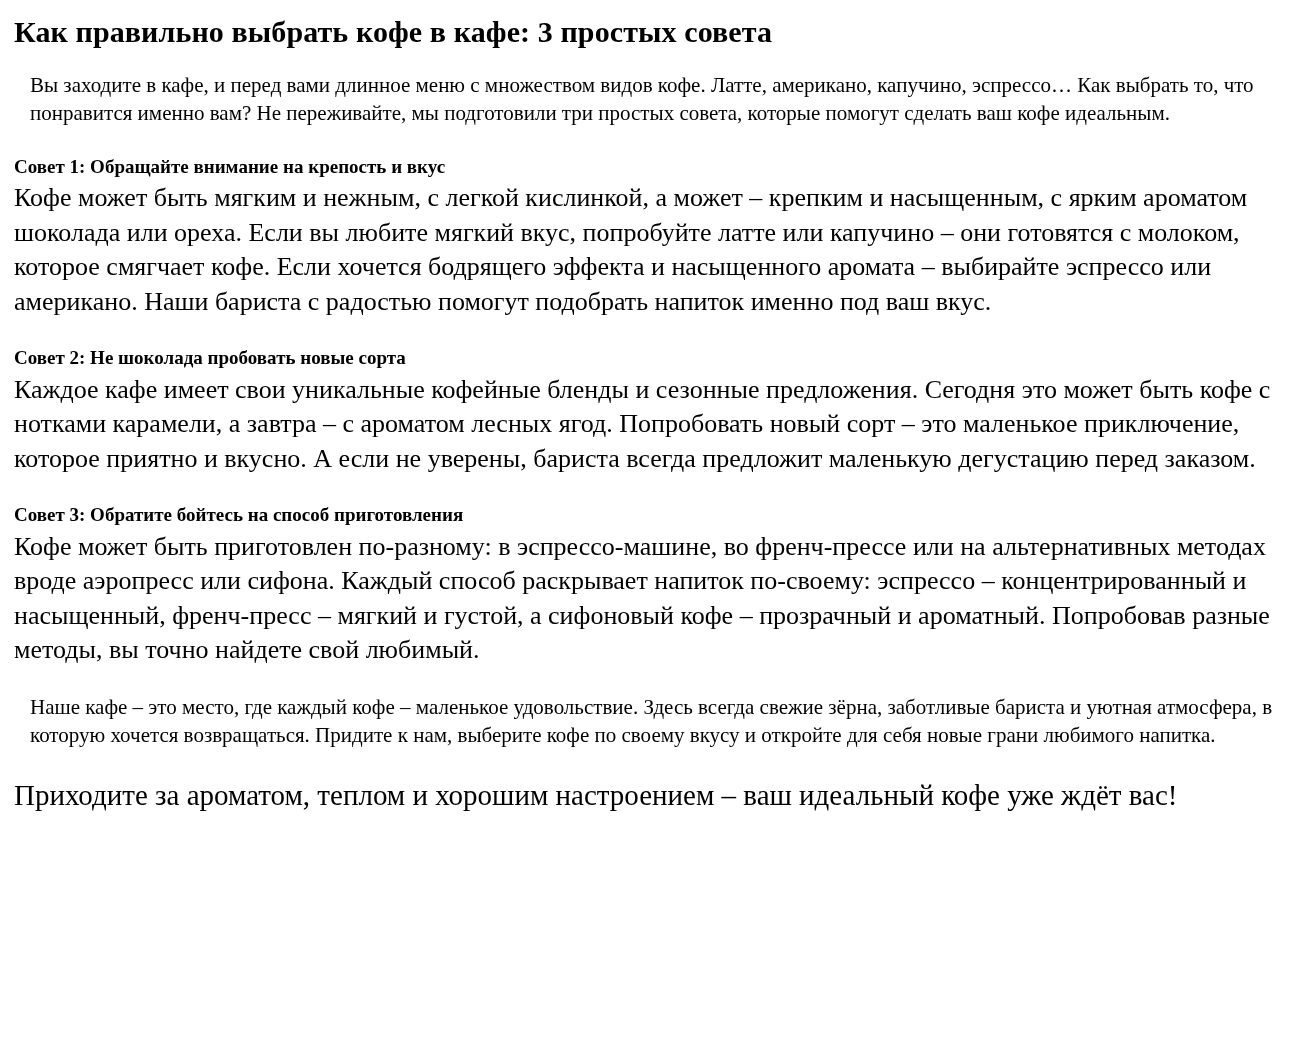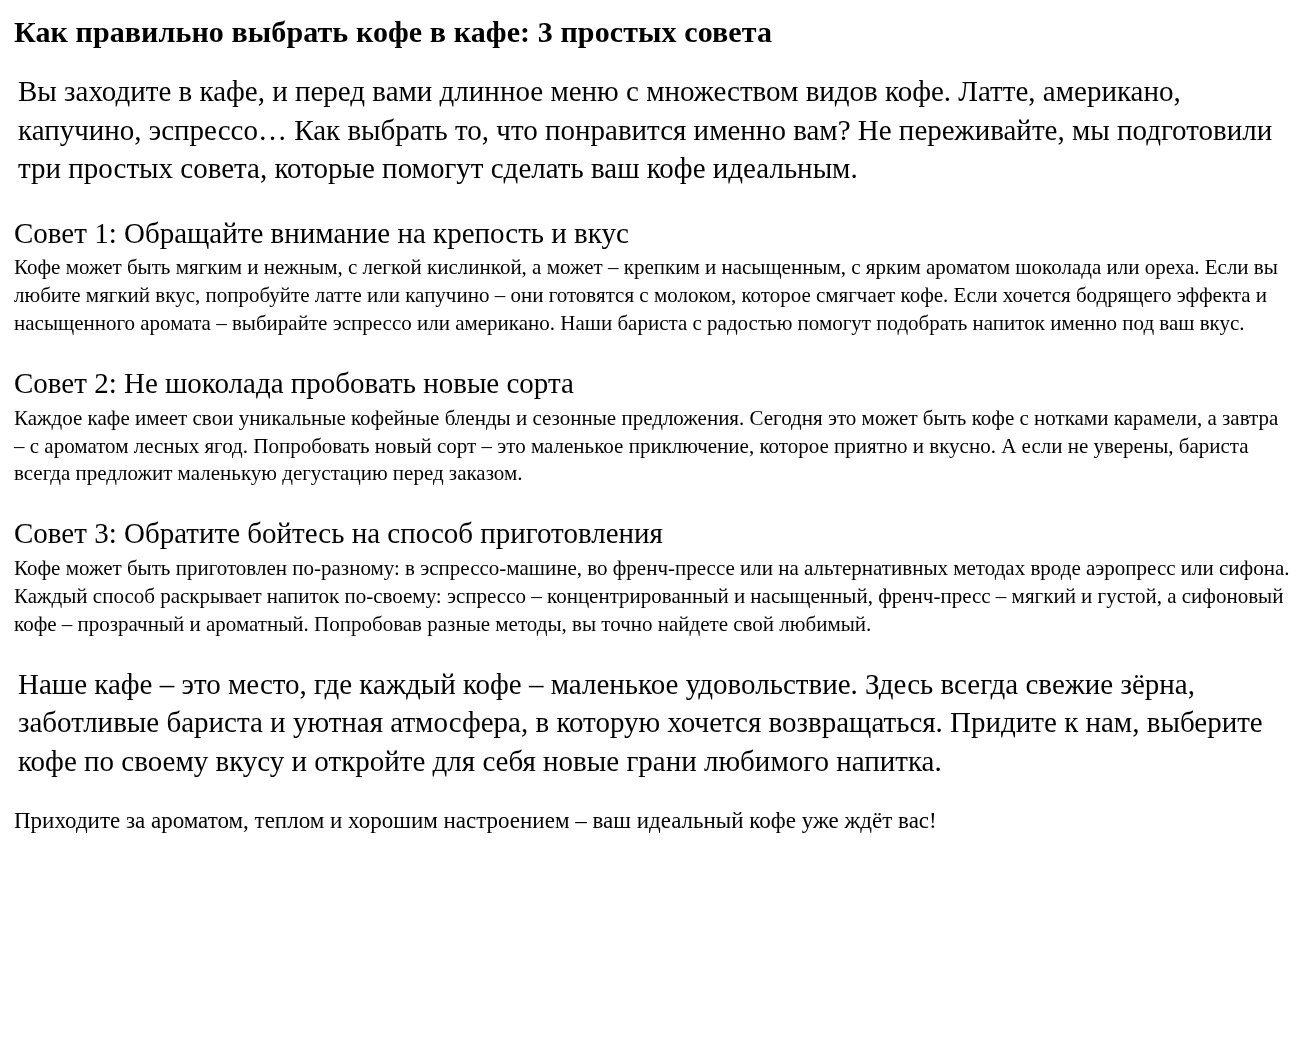--- a/index.html
+++ b/index.html
@@ -19,41 +19,41 @@
     padding: 10px 14px 0 14px;
   }
   .doc-title {
     font-size: 30px;
     font-weight: bold;
     line-height: 1.2;
     margin: 4px 0 22px 0;
     letter-spacing: 0.1px;
   }
   .para {
-    font-size: 29px;
+    font-size: 21px;
     line-height: 1.33;
-    margin: 0 0 26px 4px;
+    margin: 0 0 26px 16px;
     text-align: left;
   }
   .section {
     margin: 0 0 26px 0;
   }
   .section-heading {
-    font-size: 29px;
-    font-weight: normal;
+    font-size: 19px;
+    font-weight: bold;
     line-height: 1.33;
     margin: 0 0 2px 0;
   }
   .section-body {
-    font-size: 21px;
+    font-size: 26px;
     line-height: 1.33;
     margin: 0;
   }
   .closing {
-    font-size: 23px;
+    font-size: 29px;
     line-height: 1.33;
     margin: 0 0 26px 0;
     font-family: Liberation Serif, serif;
   }
 </style>
 </head>
 <body>
 
 <div class="page">
 

